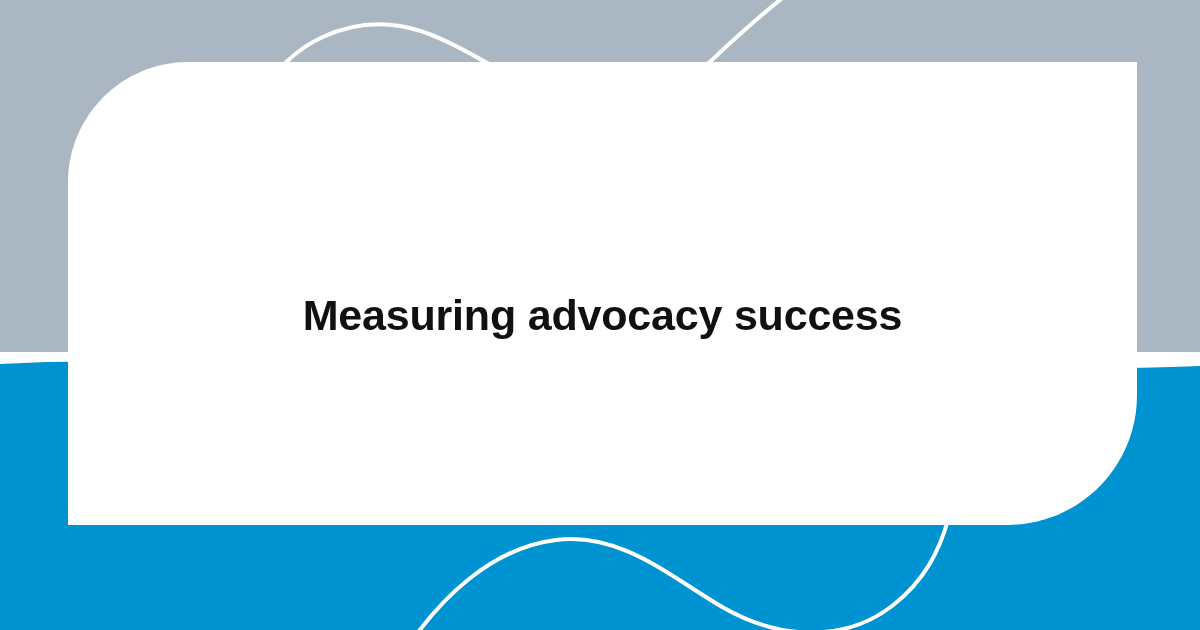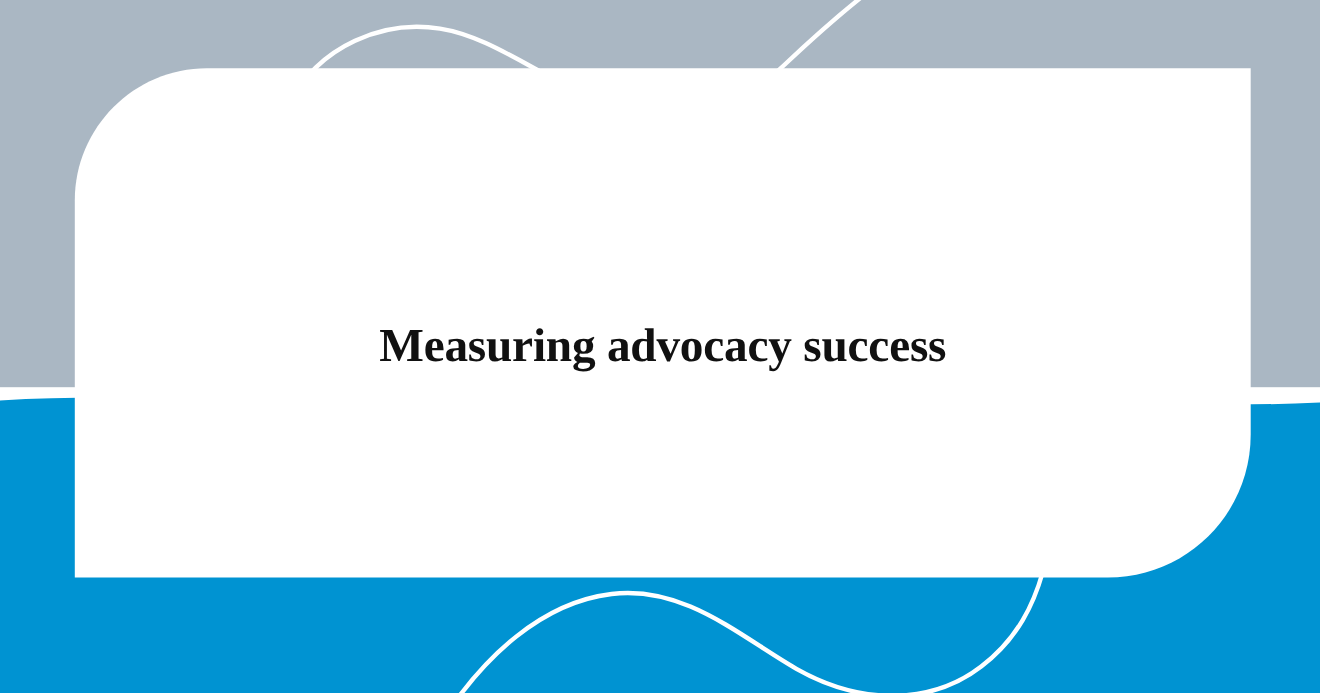--- a/index.html
+++ b/index.html
@@ -20,21 +20,21 @@
     width: 1200px;
     height: 630px;
     display: block;
   }
   #card-title {
     position: absolute;
     left: 68px;
     top: 287px;
     width: 1069px;
     text-align: center;
-    font-family: Liberation Serif, serif;
+    font-family: Liberation Sans, sans-serif;
     font-weight: bold;
     font-size: 43px;
     line-height: 56px;
     letter-spacing: -0.2px;
     color: #111111;
     white-space: nowrap;
   }
 </style>
 </head>
 <body>

